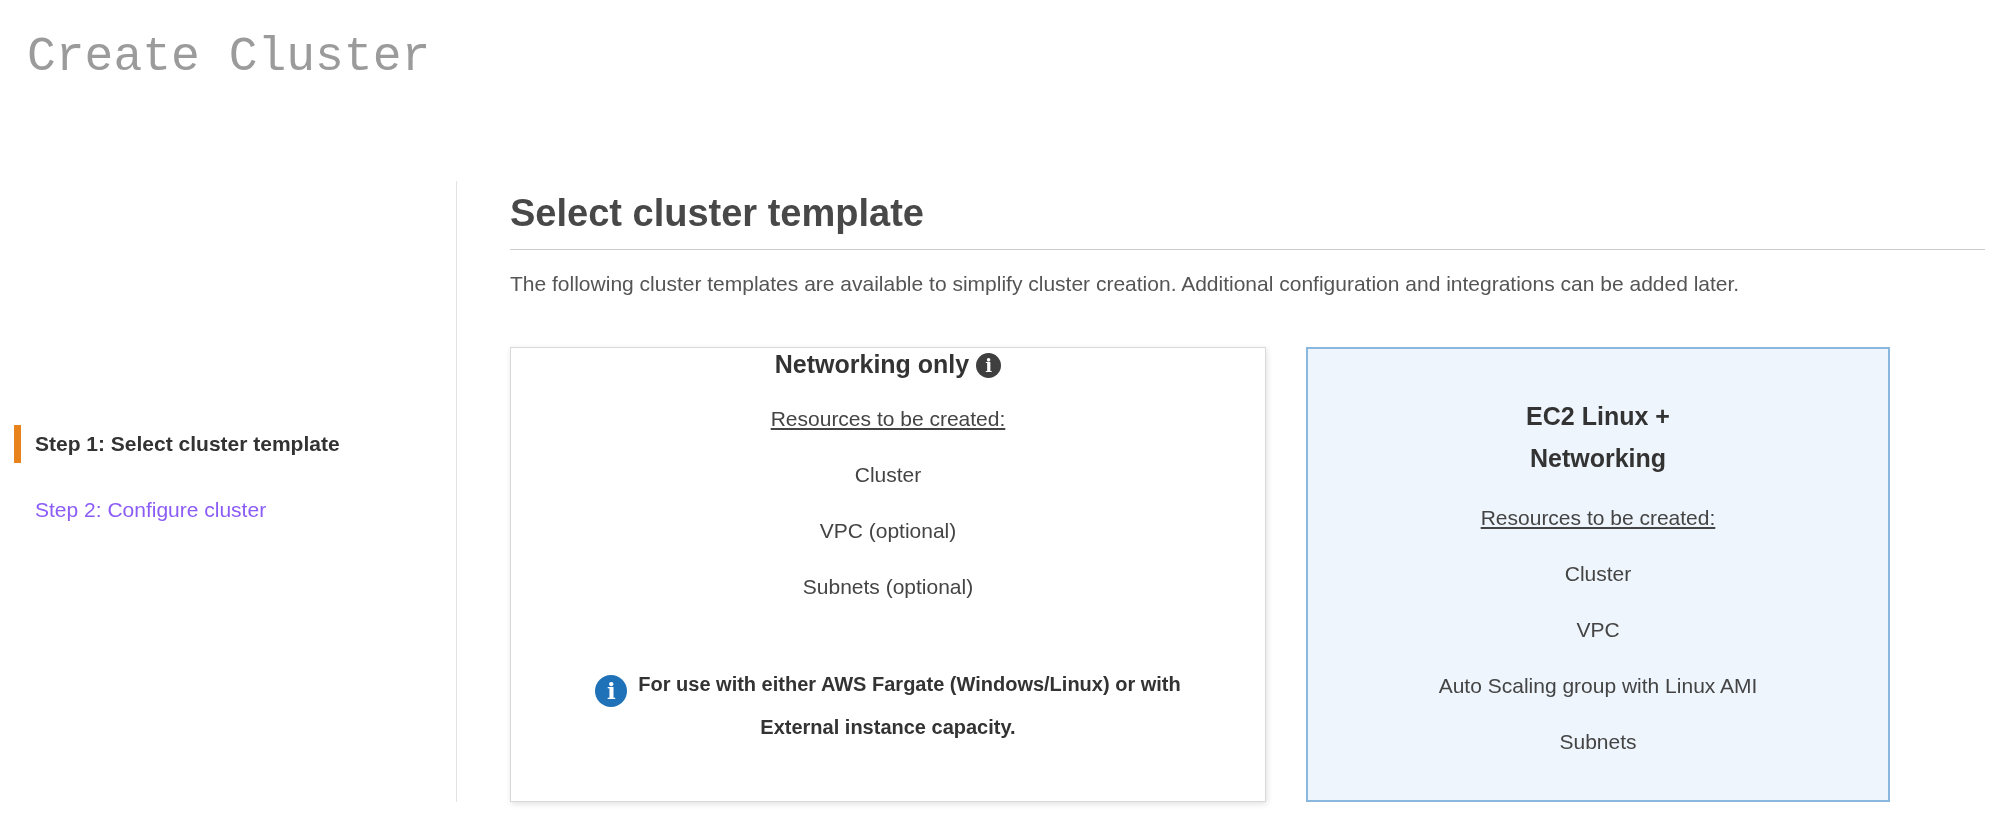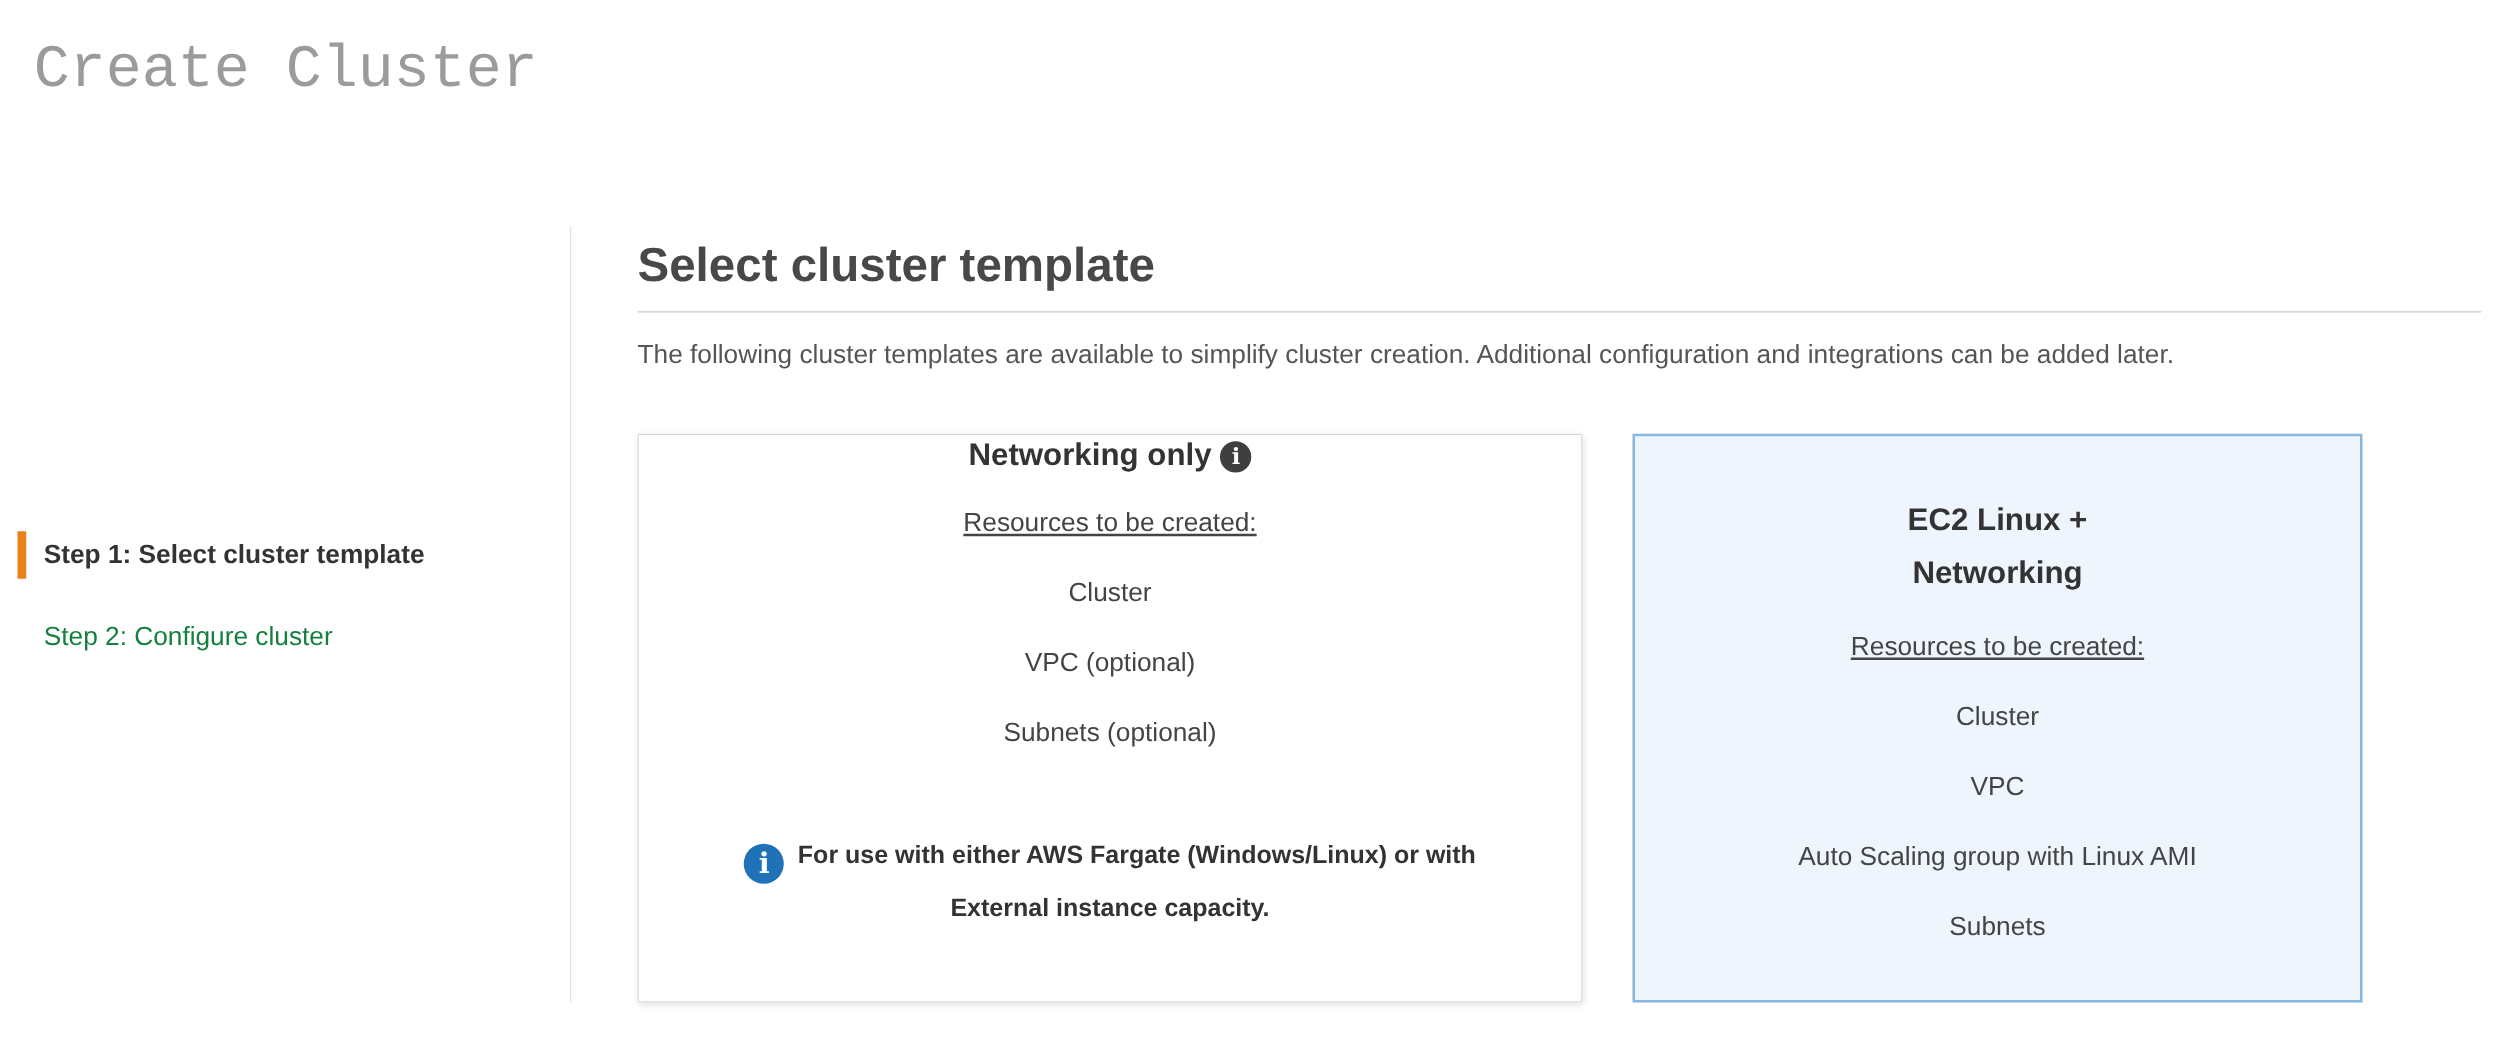--- a/index.html
+++ b/index.html
@@ -35,21 +35,21 @@
 
   
   .steps-sidebar {
     width: 456px;
     flex: none;
     padding-left: 14px;
   }
   .step-item {
     font-size: 21px;
     line-height: 26px;
-    color: #15803d;
+    color: #8b5cf6;
     padding: 6px 0 6px 14px;
     border-left: 7px solid transparent;
     margin-bottom: 28px;
     cursor: default;
   }
   .step-item.active {
     color: #333333;
     font-weight: bold;
     border-left-color: #e8821d;
   }

